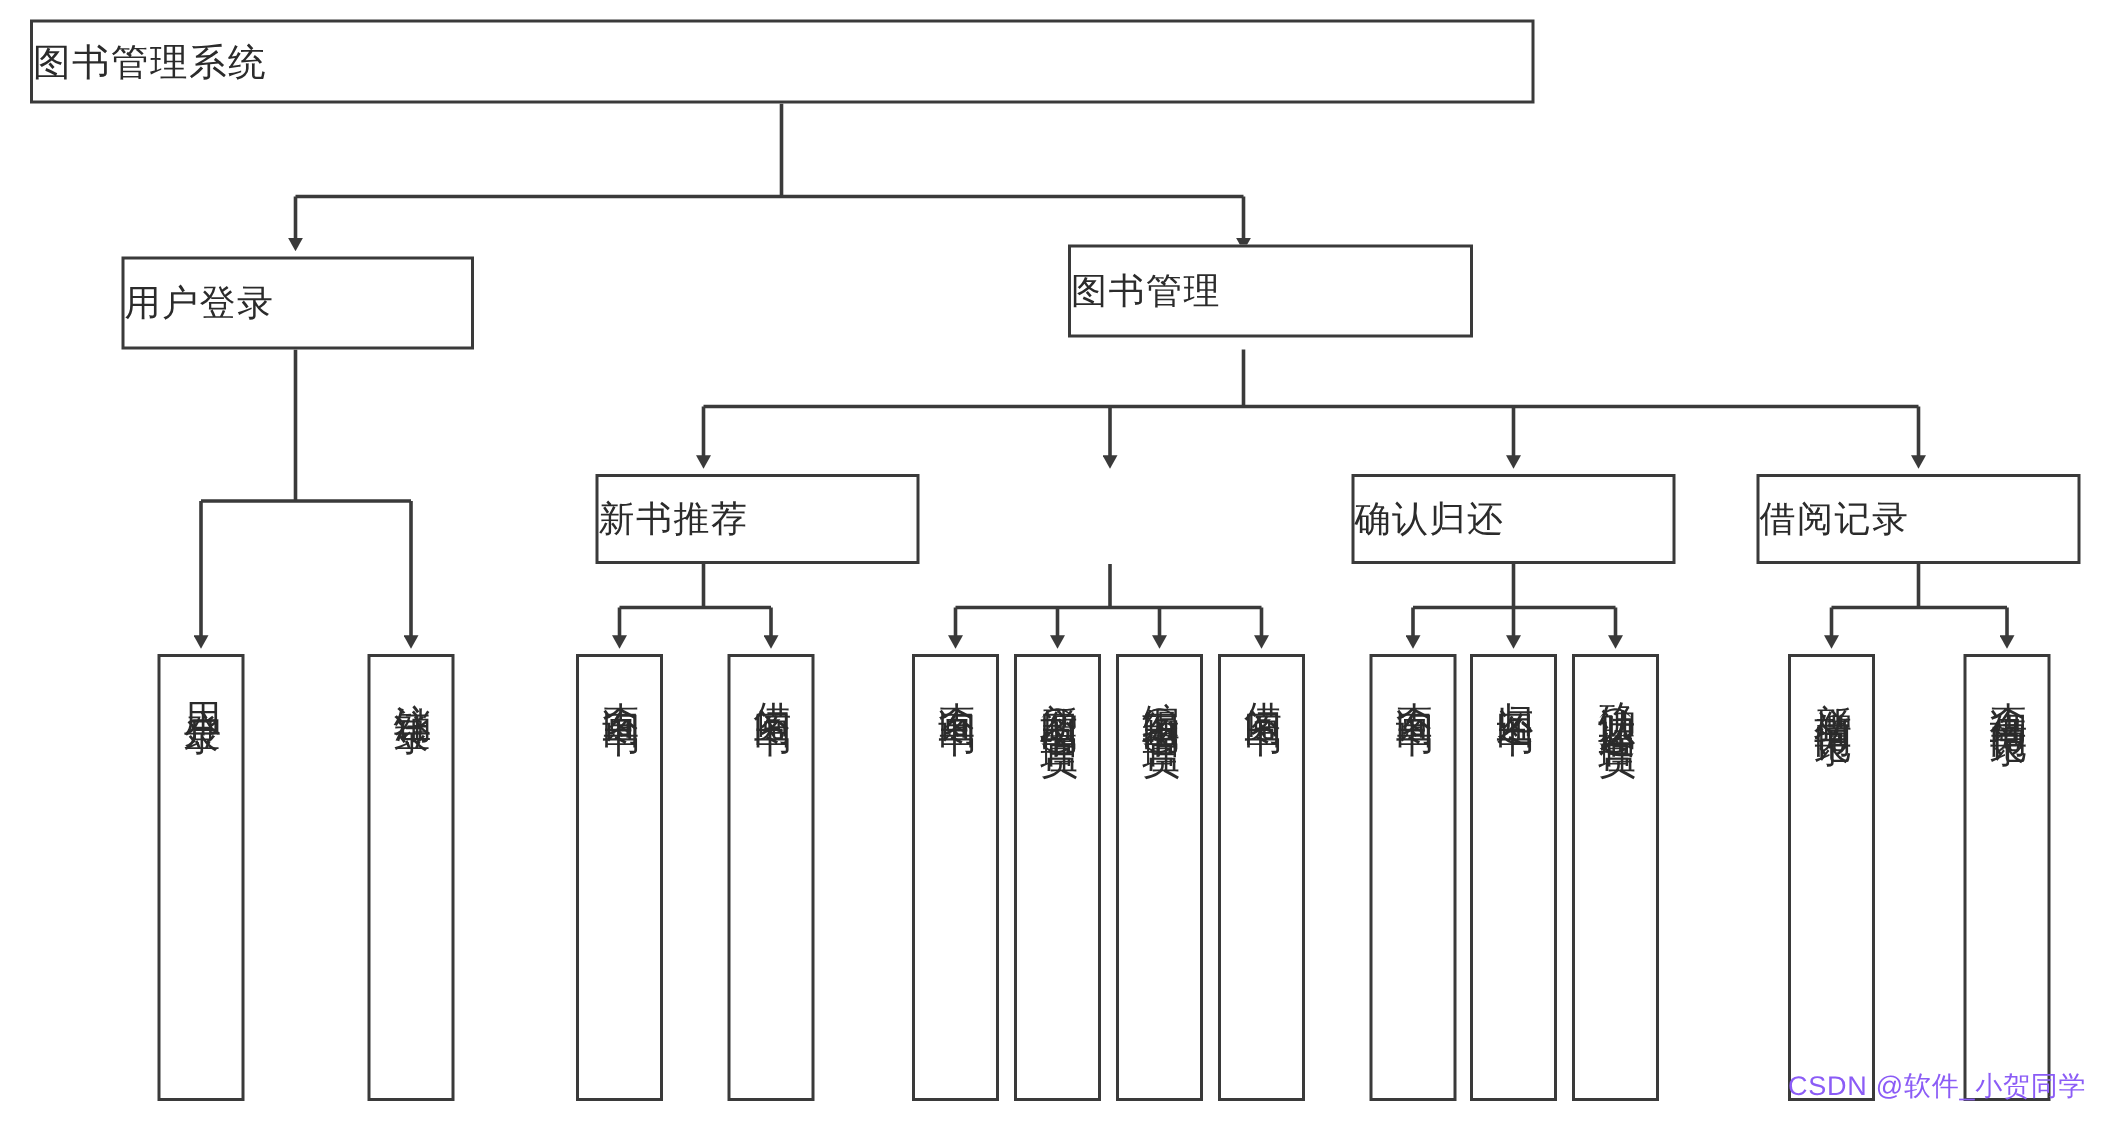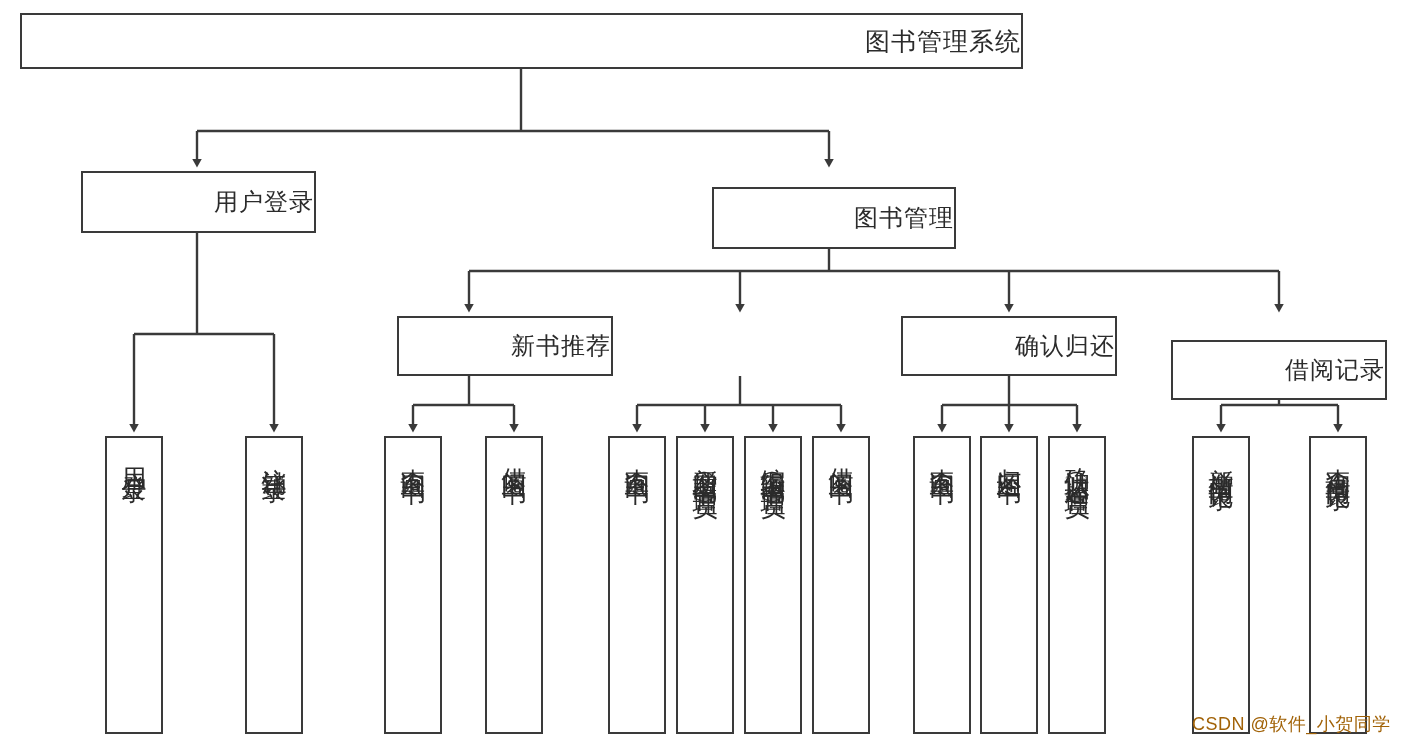--- a/index.html
+++ b/index.html
@@ -14,21 +14,21 @@
   
   #wires{position:absolute;left:0;top:0;width:1405px;height:747px;}
 
   .node{
     position:absolute;
     background:#ffffff;
     border:2px solid #3a3a3a;
     box-sizing:border-box;
     display:flex;
     align-items:center;
-    justify-content:flex-end;
+    justify-content:flex-start;
     color:#2b2b2b;
     z-index:2;
   }
   .node.h{            
     font-size:24px;
     letter-spacing:1px;
     white-space:nowrap;
   }
   .node.root{font-size:25px;}
   .node.v{            
@@ -42,21 +42,21 @@
     text-orientation:upright;
     letter-spacing:4px;
     line-height:1;
     white-space:nowrap;
     color:#2b2b2b;
   }
   #watermark{
     position:absolute;
     left:1192px;top:712px;
     font-size:18px;
-    color:#a16207;
+    color:#8b5cf6;
     white-space:nowrap;
     z-index:3;
     letter-spacing:0.5px;
   }
 </style>
 </head>
 <body>
 
 <div id="stage">
 
@@ -110,31 +110,31 @@
     </g>
   </svg>
 
   <div class="node h root" style="left:20px;top:13px;width:1003px;height:56px;">
     <span>图书管理系统</span>
   </div>
 
   <div class="node h" style="left:81px;top:171px;width:235px;height:62px;">
     <span>用户登录</span>
   </div>
-  <div class="node h" style="left:712px;top:187px;width:244px;height:62px;">
+  <div class="node h" style="left:712px;top:163px;width:270px;height:62px;">
     <span>图书管理</span>
   </div>
 
   <div class="node h" style="left:361px;top:316px;width:216px;height:60px;margin-left:36px;">
     <span>新书推荐</span>
   </div>
   <div class="node h" style="left:901px;top:316px;width:216px;height:60px;">
     <span>确认归还</span>
   </div>
-  <div class="node h" style="left:1171px;top:316px;width:216px;height:60px;margin-top:24px;">
+  <div class="node h" style="left:1171px;top:316px;width:216px;height:60px;">
     <span>借阅记录</span>
   </div>
 
   <div class="node v" style="left:105px;top:436px;width:58px;height:298px;">
     <span class="vtext">用户登录</span>
   </div>
   <div class="node v" style="left:245px;top:436px;width:58px;height:298px;">
     <span class="vtext">注销登录</span>
   </div>
 

